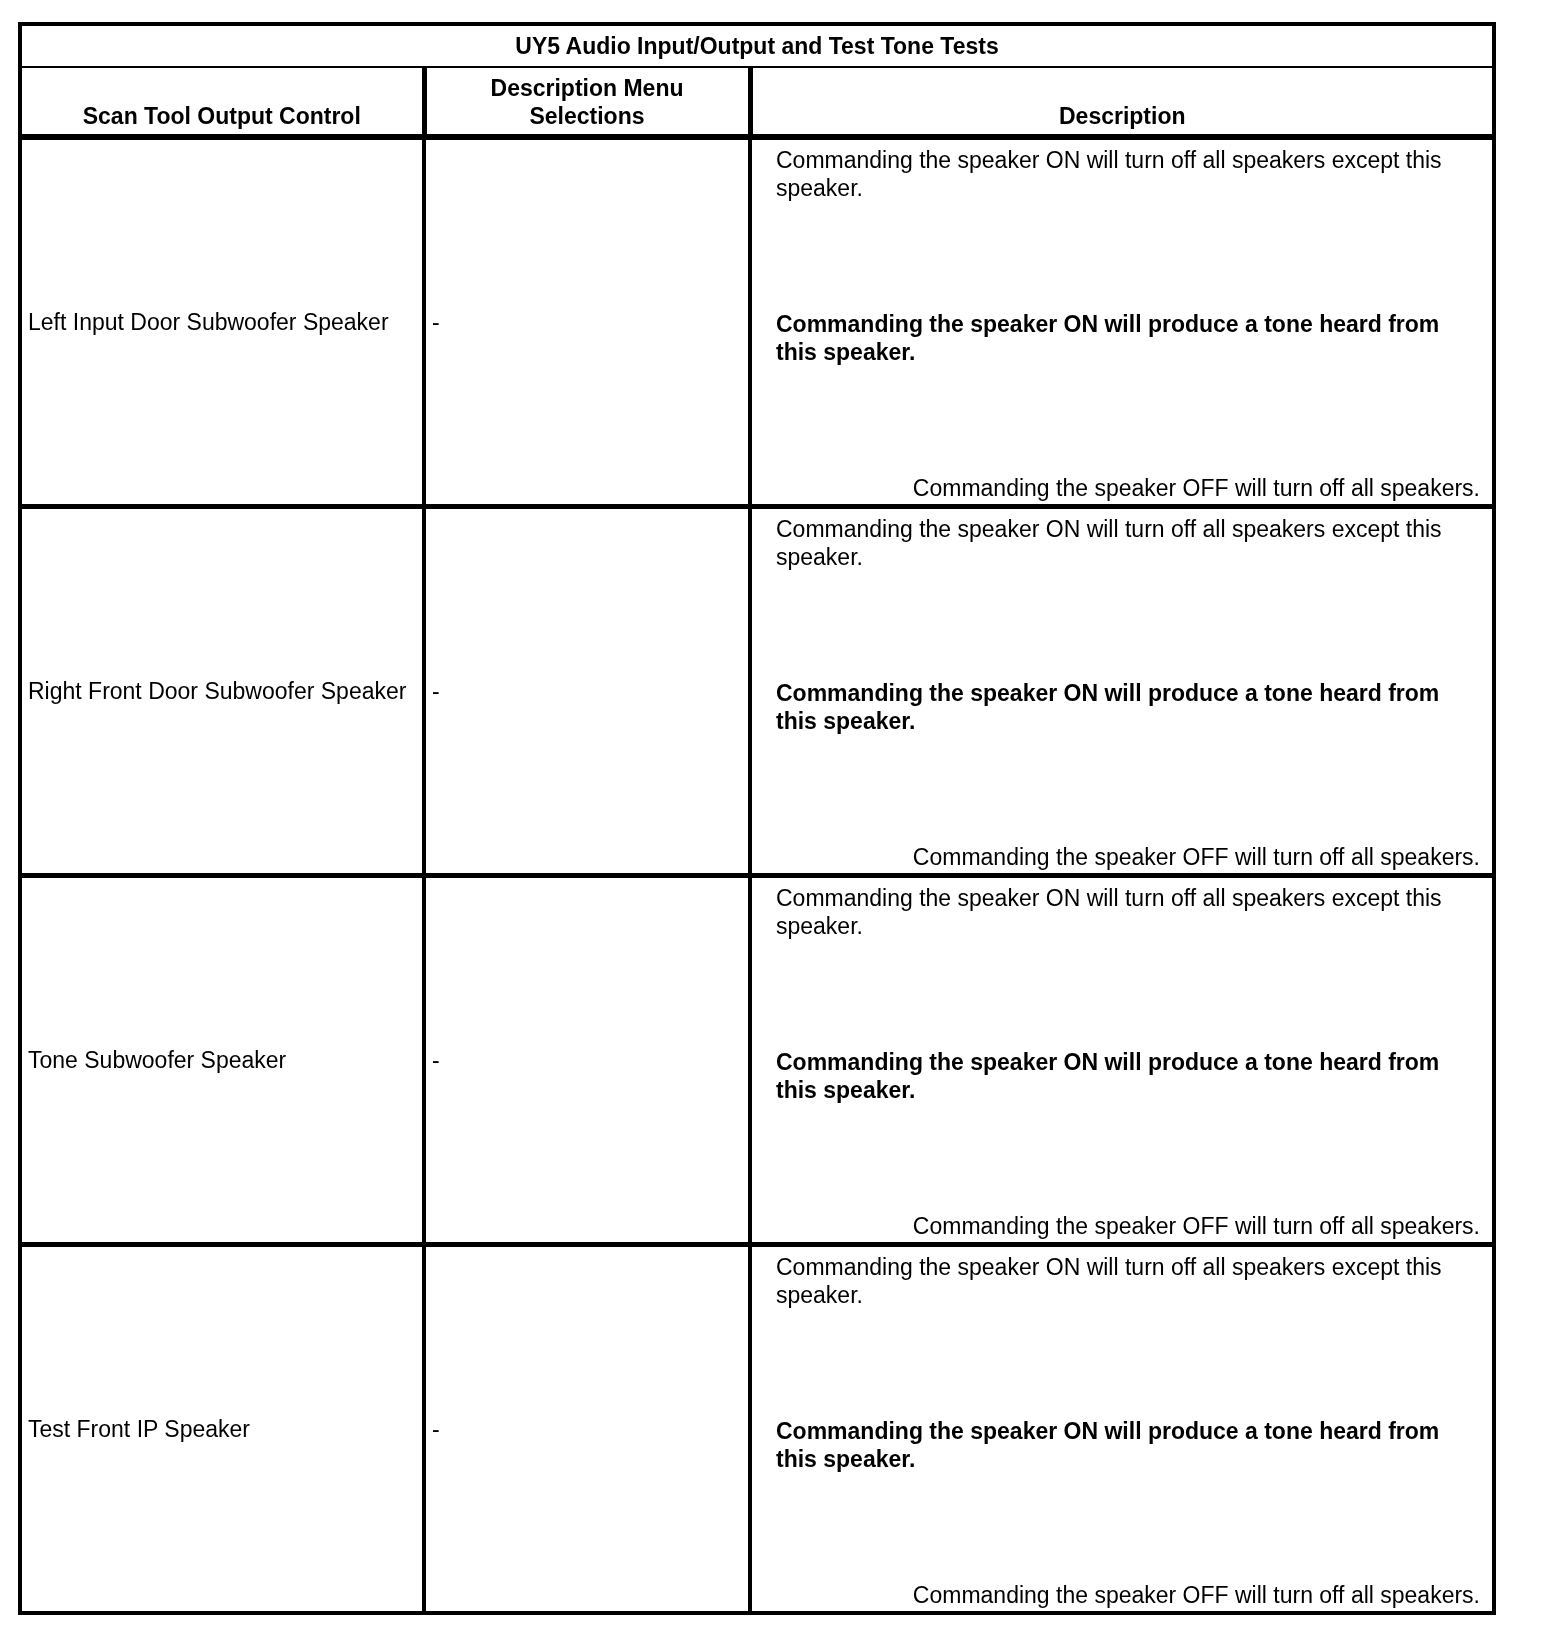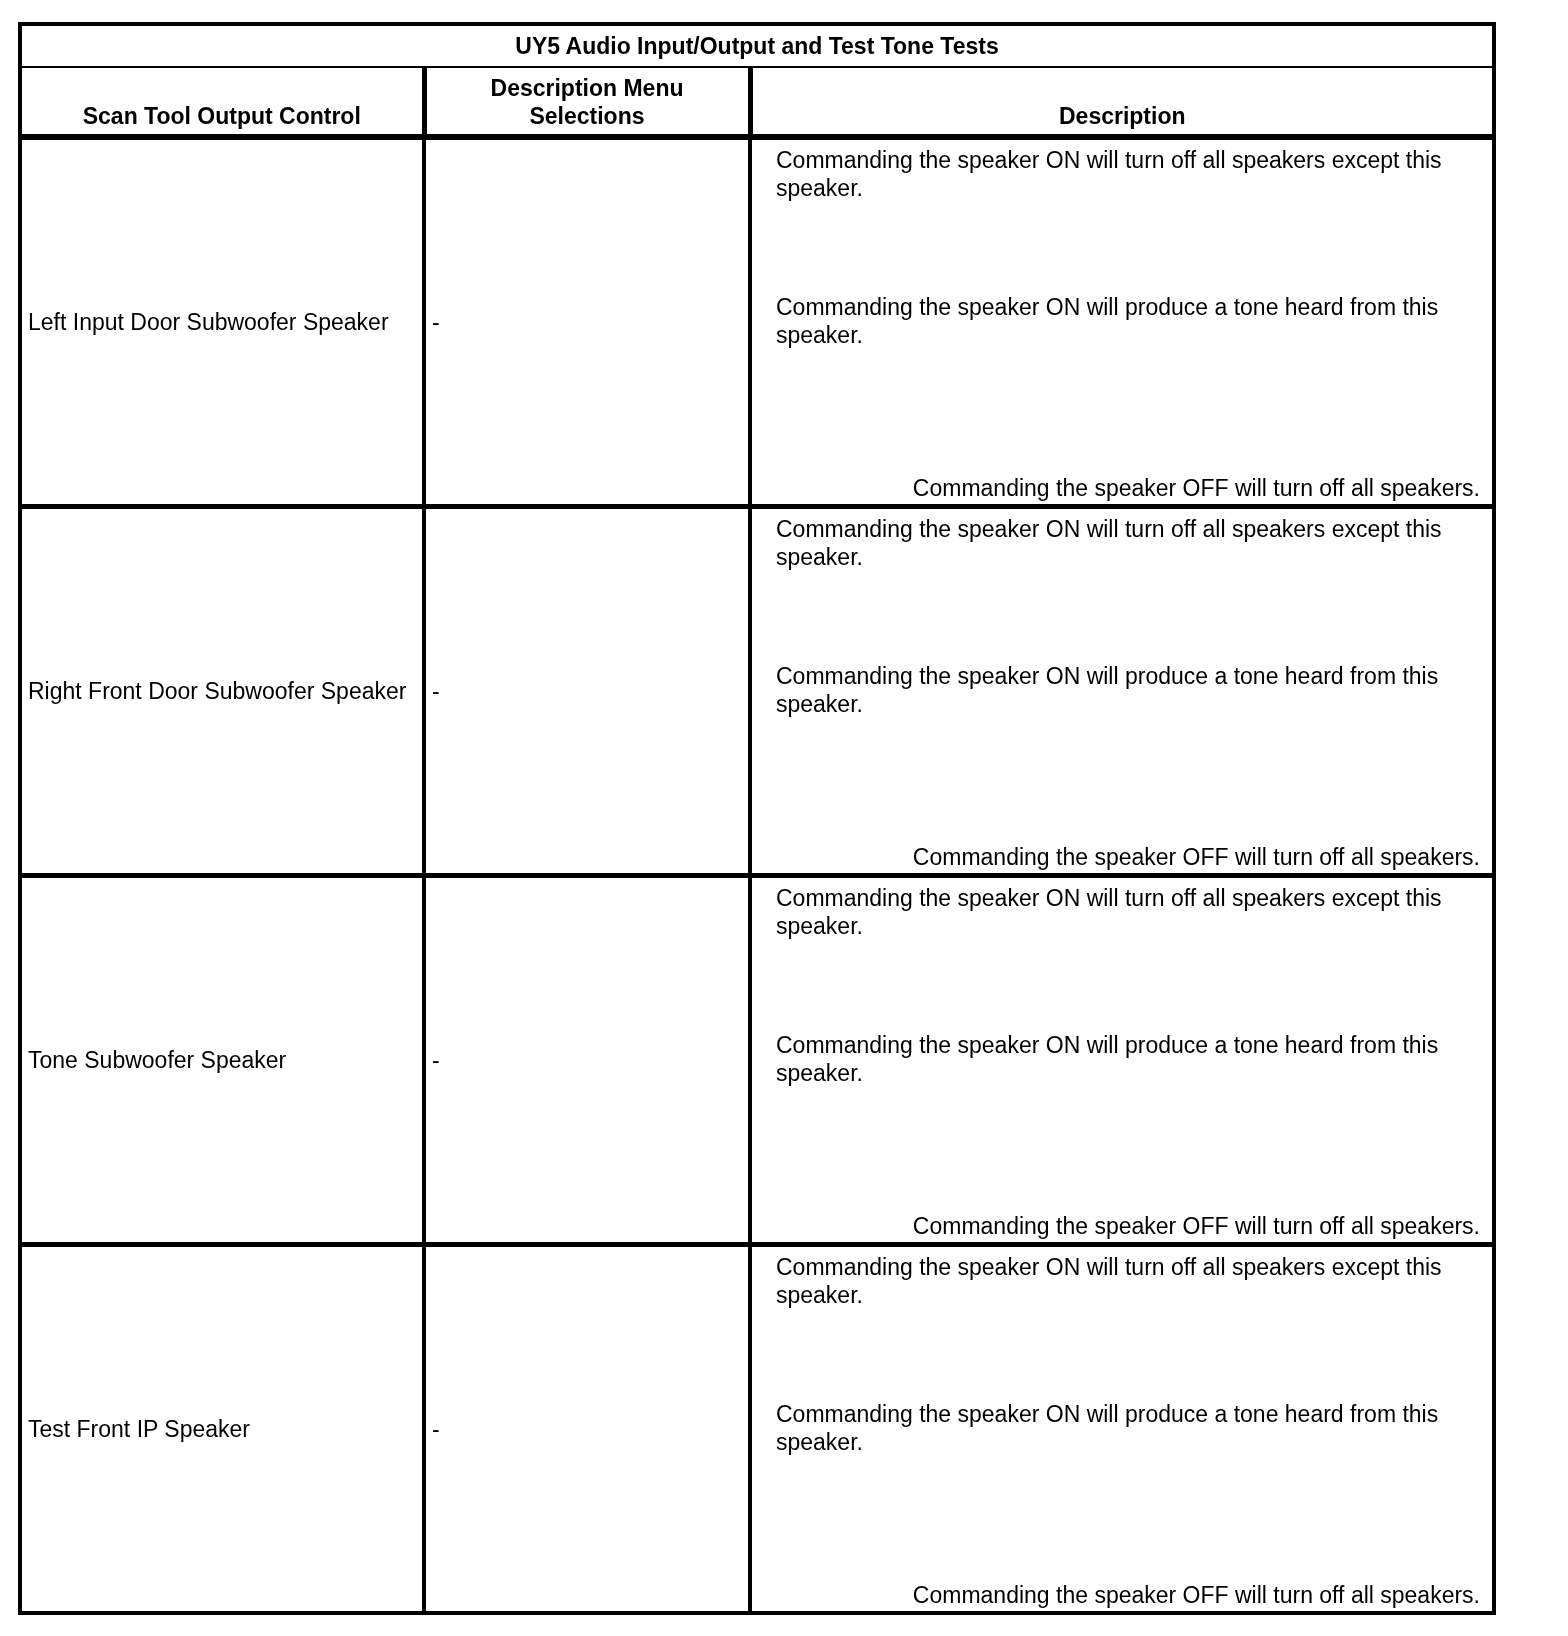--- a/index.html
+++ b/index.html
@@ -70,21 +70,21 @@
       height: 364px;
       position: relative;
     }
     .desc-line {
       position: absolute;
       left: 0;
       right: 8px;
       margin-left: 18px;
     }
     .desc-line.l1 { top: 6px; }
-    .desc-line.l2 { top: 153px; }
+    .desc-line.l2 { top: 170px; font-weight: bold; }
     .desc-line.l3 { bottom: 2px; text-align: right; }
   </style>
 </head>
 <body>
 
 <table class="doc-table">
   <colgroup>
     <col class="c1">
     <col class="c2">
     <col class="c3">

